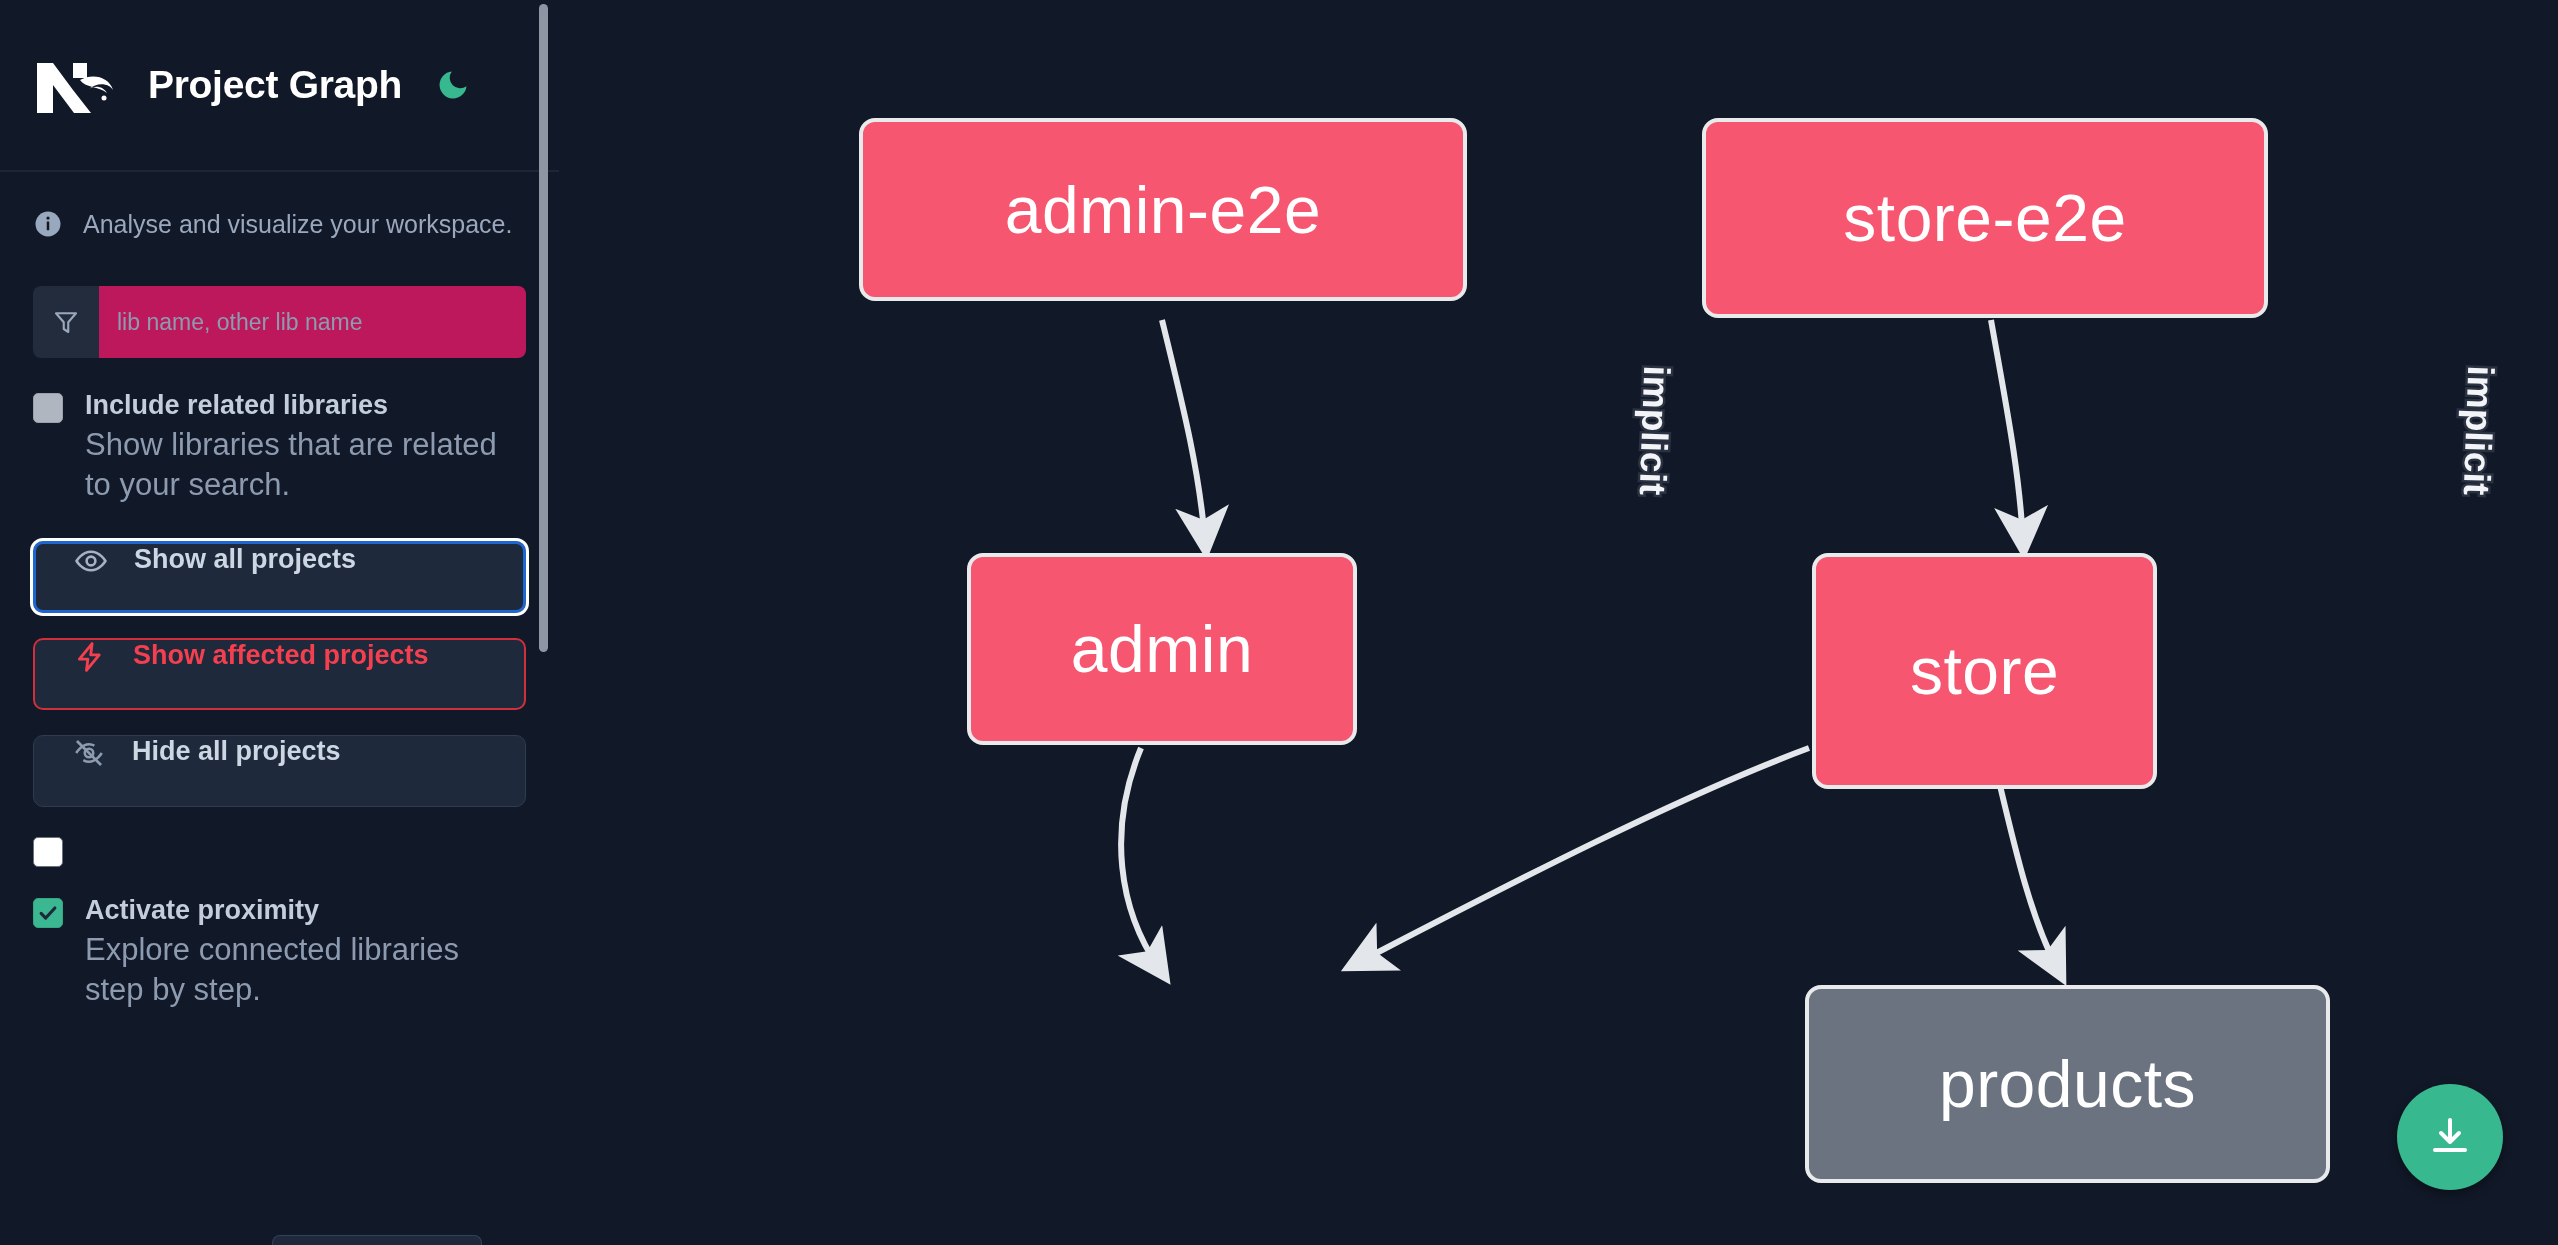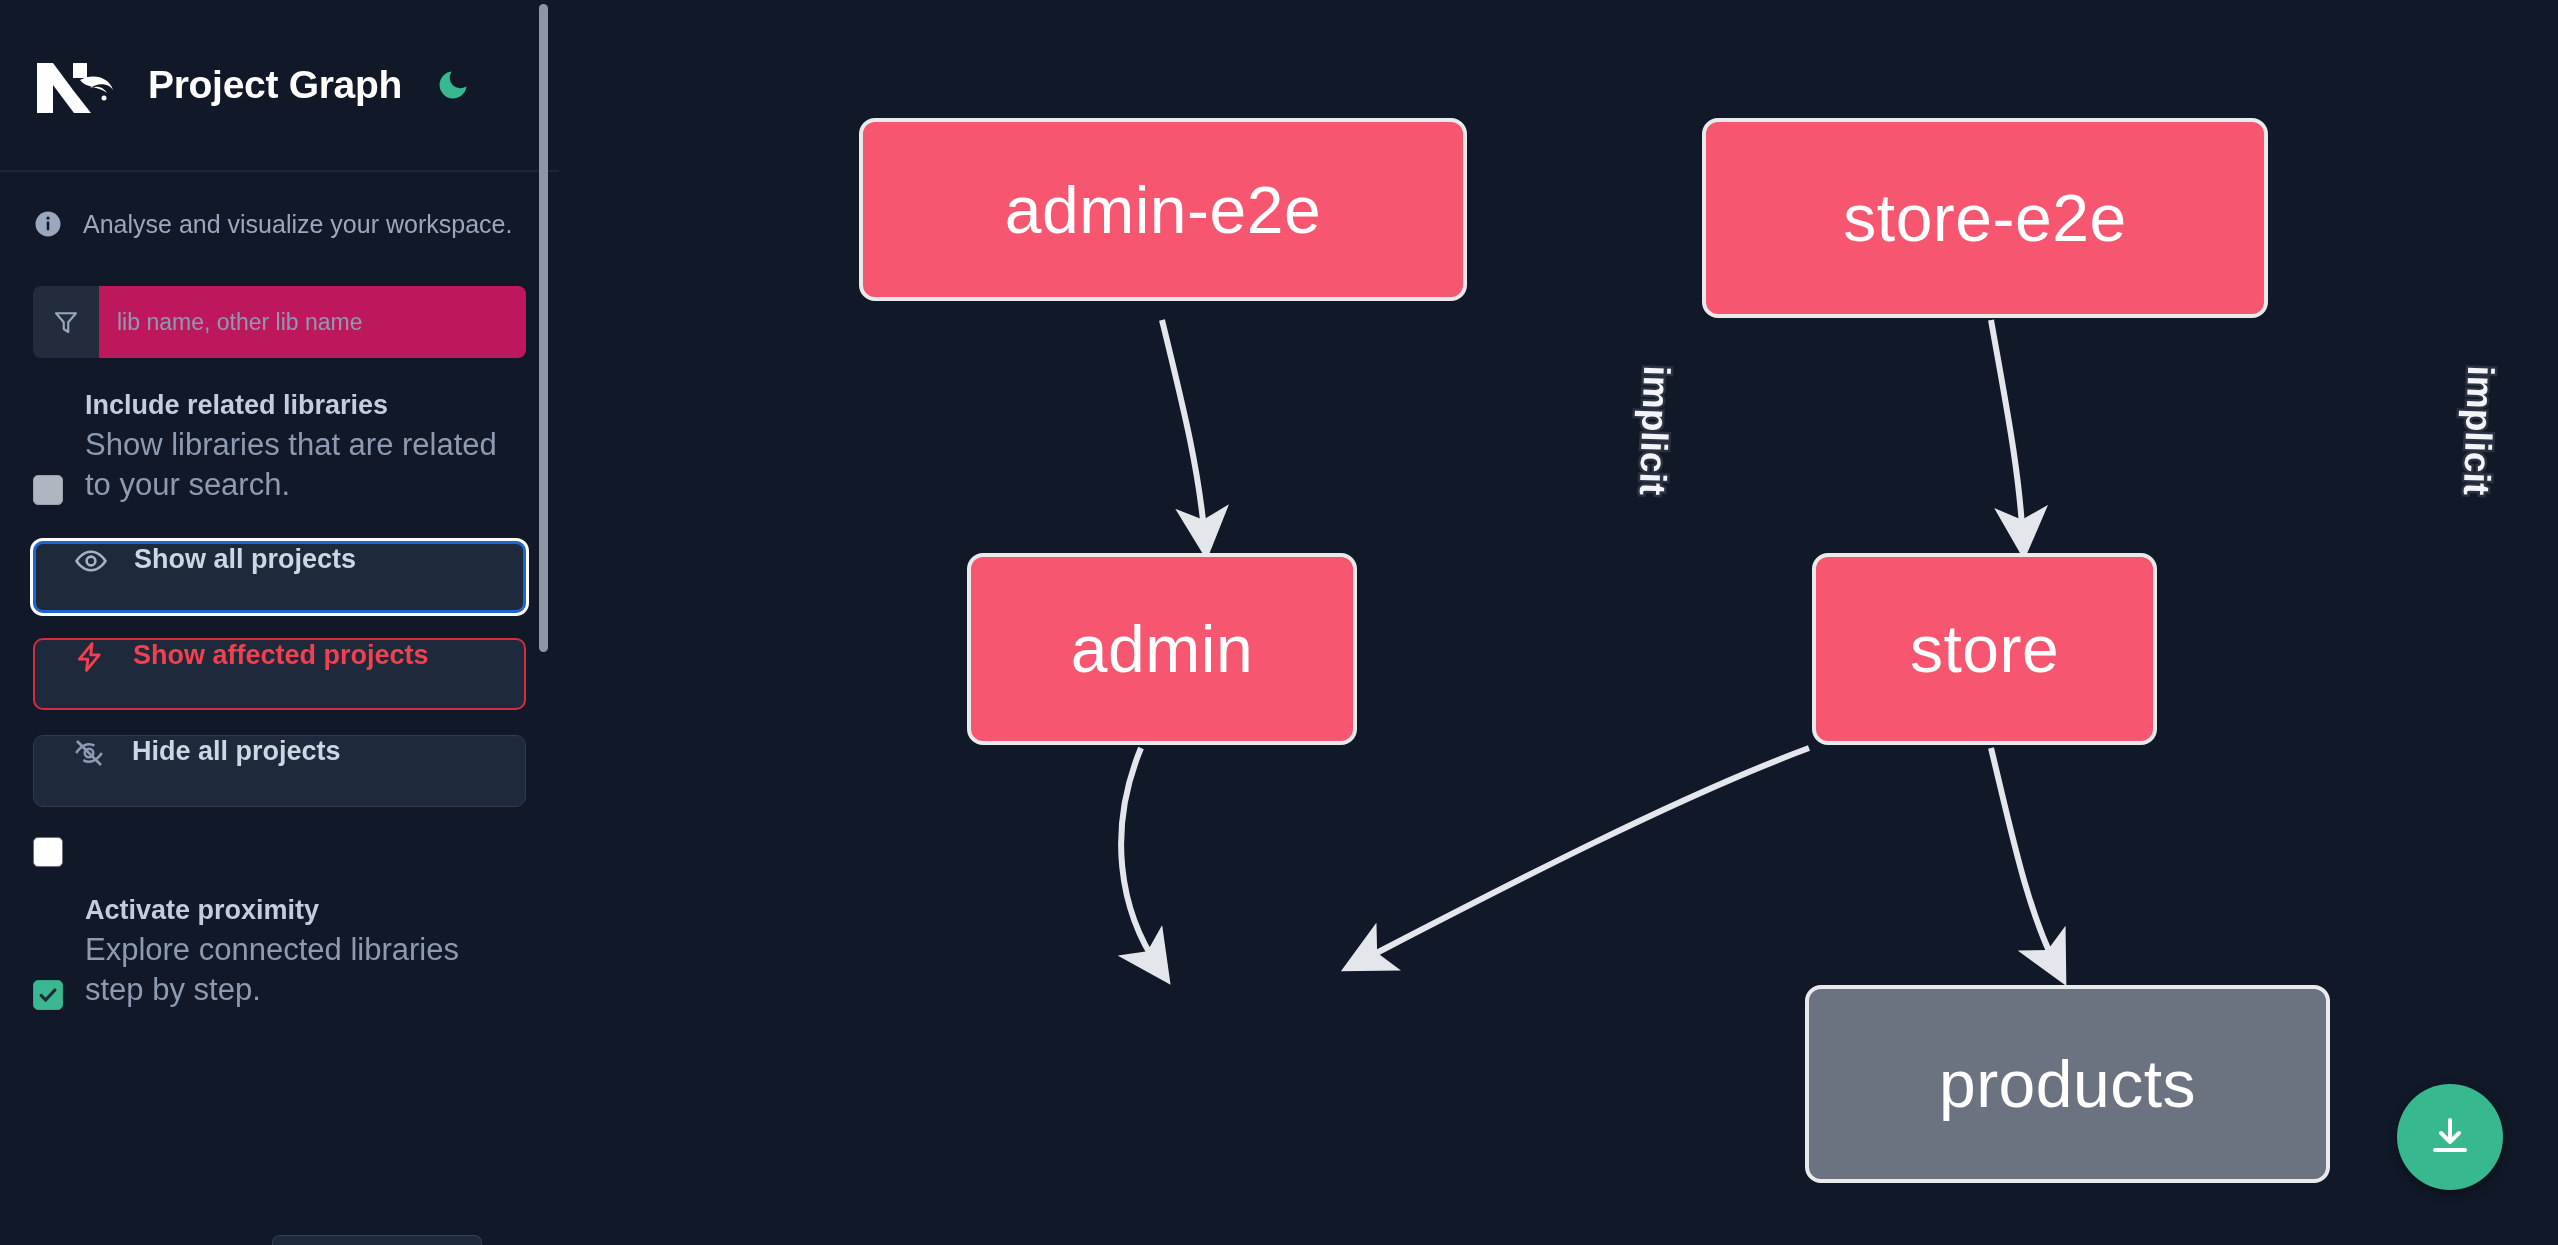--- a/index.html
+++ b/index.html
@@ -85,21 +85,21 @@
     border: none;
     outline: none;
     color: #dbe3ee;
     font-size: 23px;
     font-family: "Liberation Sans", sans-serif;
     padding: 0 18px;
   }
   .filter-input::placeholder { color: #8d9bb0; }
 
   .opt-block { padding: 0 33px; margin-top: 30px; }
-  .opt-row { display: flex; align-items: flex-end; }
+  .opt-row { display: flex; align-items: flex-start; }
   .cbox {
     flex: 0 0 auto;
     width: 30px; height: 30px;
     border-radius: 5px;
     margin-top: 5px;
     margin-right: 22px;
     cursor: pointer;
     position: relative;
   }
   .cbox.disabled { background: #b0b6bf; border: 1px solid #9aa1ac; }
@@ -347,21 +347,21 @@
 
     <div class="node app" style="left:300px; top:118px; width:608px; height:183px;">
       <span>admin-e2e</span>
     </div>
     <div class="node app" style="left:1143px; top:118px; width:566px; height:200px;">
       <span>store-e2e</span>
     </div>
     <div class="node app" style="left:408px; top:553px; width:390px; height:192px;">
       <span>admin</span>
     </div>
-    <div class="node app" style="left:1253px; top:553px; width:345px; height:192px;">
+    <div class="node app" style="left:1253px; top:553px; width:345px; height:236px;">
       <span>store</span>
     </div>
     <div class="node lib" style="left:1246px; top:985px; width:525px; height:198px;">
       <span>products</span>
     </div>
 
     <div class="dl-btn">
       <svg width="48" height="48" viewBox="0 0 24 24">
         <path fill="none" stroke="#ffffff" stroke-width="2" stroke-linecap="round" stroke-linejoin="round" d="M12 3.5v11m0 0 4.5-4.5M12 14.5 7.5 10"></path>
         <path fill="none" stroke="#ffffff" stroke-width="2" stroke-linecap="round" d="M4.5 18.5h15"></path>

